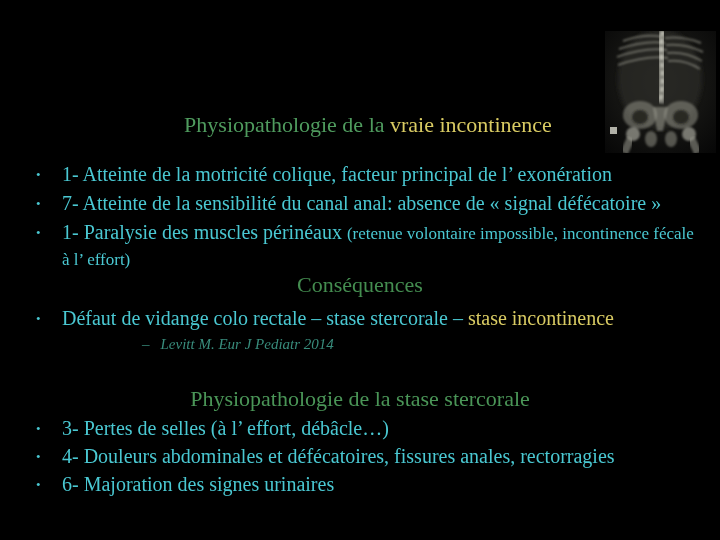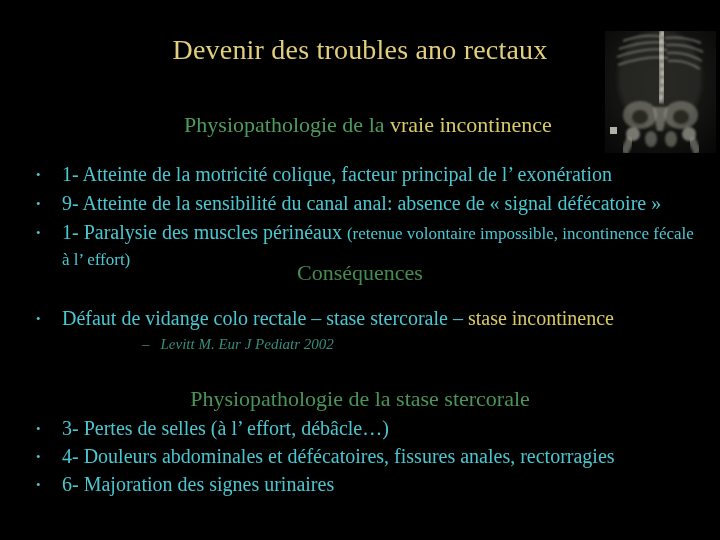--- a/index.html
+++ b/index.html
@@ -13,21 +13,21 @@
     font-size:28px;line-height:32px;color:#e2cf7e;letter-spacing:.2px;
   }
   .xray{
     position:absolute;left:605px;top:31px;width:111px;height:122px;display:block;
   }
   .heading{
     position:absolute;left:0;width:100%;text-align:center;
     font-size:22px;line-height:26px;color:#4f9b5e;
   }
   .h-physio{top:112px;padding-left:8px;}
-  .h-conseq{top:260px;color:#448d50;}
+  .h-conseq{top:272px;color:#448d50;}
   .h-sympto{top:386px;color:#4a9557;}
   .yellow{color:#d9cb63;}
   .li{
     position:absolute;left:36px;width:660px;display:flex;align-items:flex-start;
     font-size:20px;line-height:25px;color:#4ac8d2;
   }
   .li .b{flex:none;width:26px;font-size:13px;line-height:25px;color:#4ac8d2;}
   .li .t{flex:1;}
   .small{font-size:17px;}
   .li-b1{top:162px;}
@@ -41,21 +41,20 @@
     position:absolute;left:142px;top:335px;font-size:15px;line-height:18px;
     font-style:italic;color:#388c7c;
   }
   .citation .dash{margin-right:11px;}
 </style>
 </head>
 <body>
 
 <div class="slide">
 
-  <div class="title">Devenir des troubles ano rectaux</div>
 
   <svg class="xray" viewBox="0 0 111 122" xmlns="http://www.w3.org/2000/svg" aria-hidden="true">
     <defs>
       <radialGradient id="bg" cx="50%" cy="42%" r="75%">
         <stop offset="0%" stop-color="#23231f"></stop>
         <stop offset="55%" stop-color="#141412"></stop>
         <stop offset="100%" stop-color="#070707"></stop>
       </radialGradient>
       <filter id="blur1">
           <feGaussianBlur stdDeviation="1.1"></feGaussianBlur>
@@ -103,37 +102,37 @@
     <span>Physiopathologie de la </span><span class="yellow">vraie incontinence</span>
   </div>
 
   <div class="li li-b1">
     <span class="b">•</span>
     <span class="t">1- Atteinte de la motricité colique, facteur principal de l’ exonération</span>
   </div>
 
   <div class="li li-b2">
     <span class="b">•</span>
-    <span class="t">9- Atteinte de la sensibilité du canal anal: absence de « signal défécatoire »</span>
+    <span class="t">7- Atteinte de la sensibilité du canal anal: absence de « signal défécatoire »</span>
   </div>
 
   <div class="li li-b3">
     <span class="b">•</span>
     <span class="t"><span>1- Paralysie des muscles périnéaux </span><span class="small">(retenue volontaire impossible, incontinence fécale à l’ effort)</span></span>
   </div>
 
   <div class="heading h-conseq">Conséquences</div>
 
   <div class="li li-c1">
     <span class="b">•</span>
     <span class="t"><span>Défaut de vidange colo rectale – stase stercorale – </span><span class="yellow">stase incontinence</span></span>
   </div>
 
   <div class="citation">
-    <span class="dash">–</span><span>Levitt M. Eur J Pediatr 2002</span>
+    <span class="dash">–</span><span>Levitt M. Eur J Pediatr 2014</span>
   </div>
 
   <div class="heading h-sympto">Physiopathologie de la stase stercorale</div>
 
   <div class="li li-s1">
     <span class="b">•</span>
     <span class="t">3- Pertes de selles (à l’ effort, débâcle…)</span>
   </div>
 
   <div class="li li-s2">

